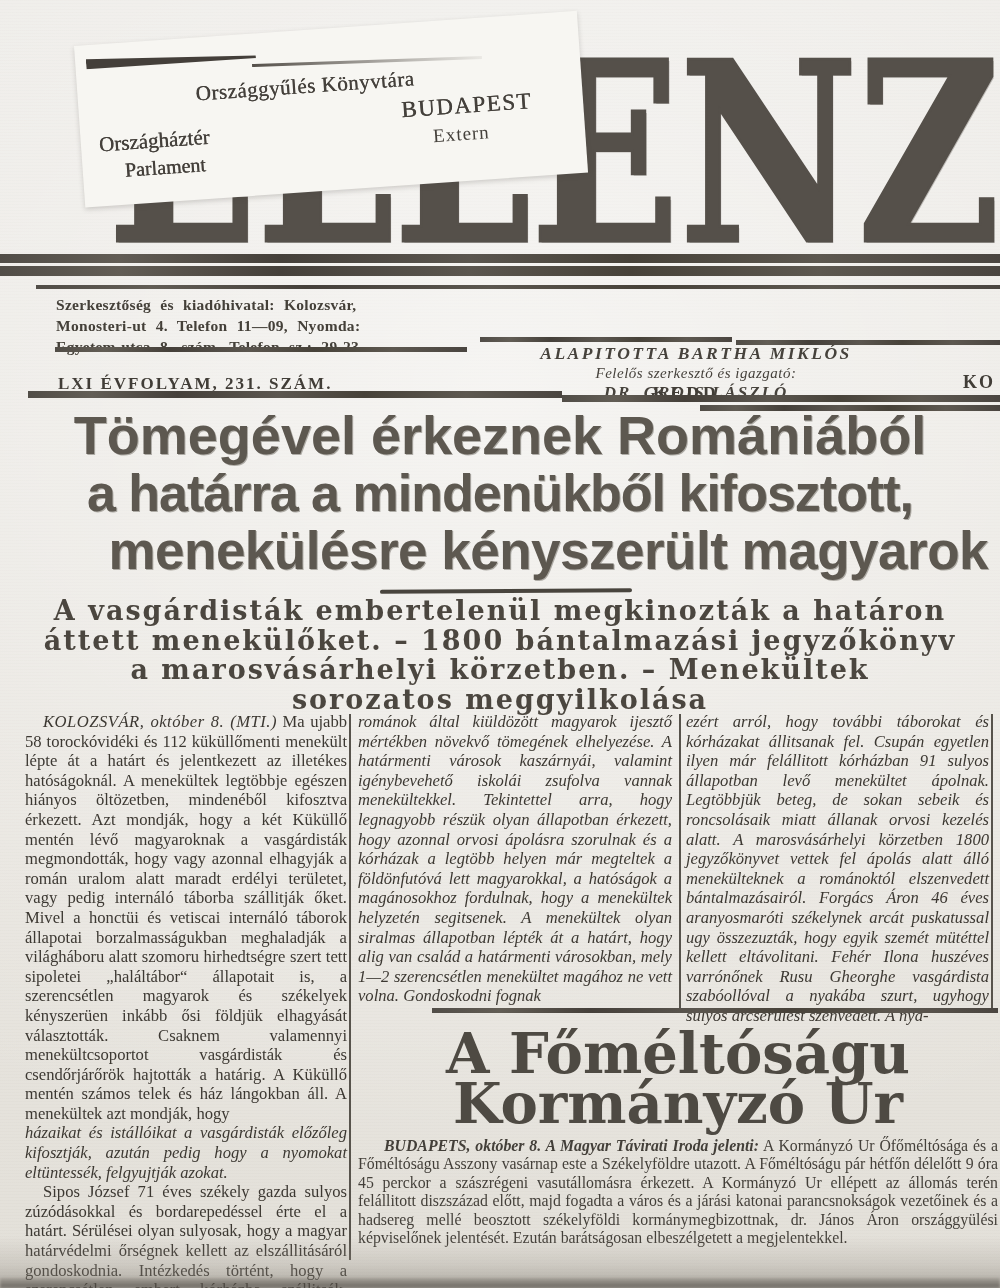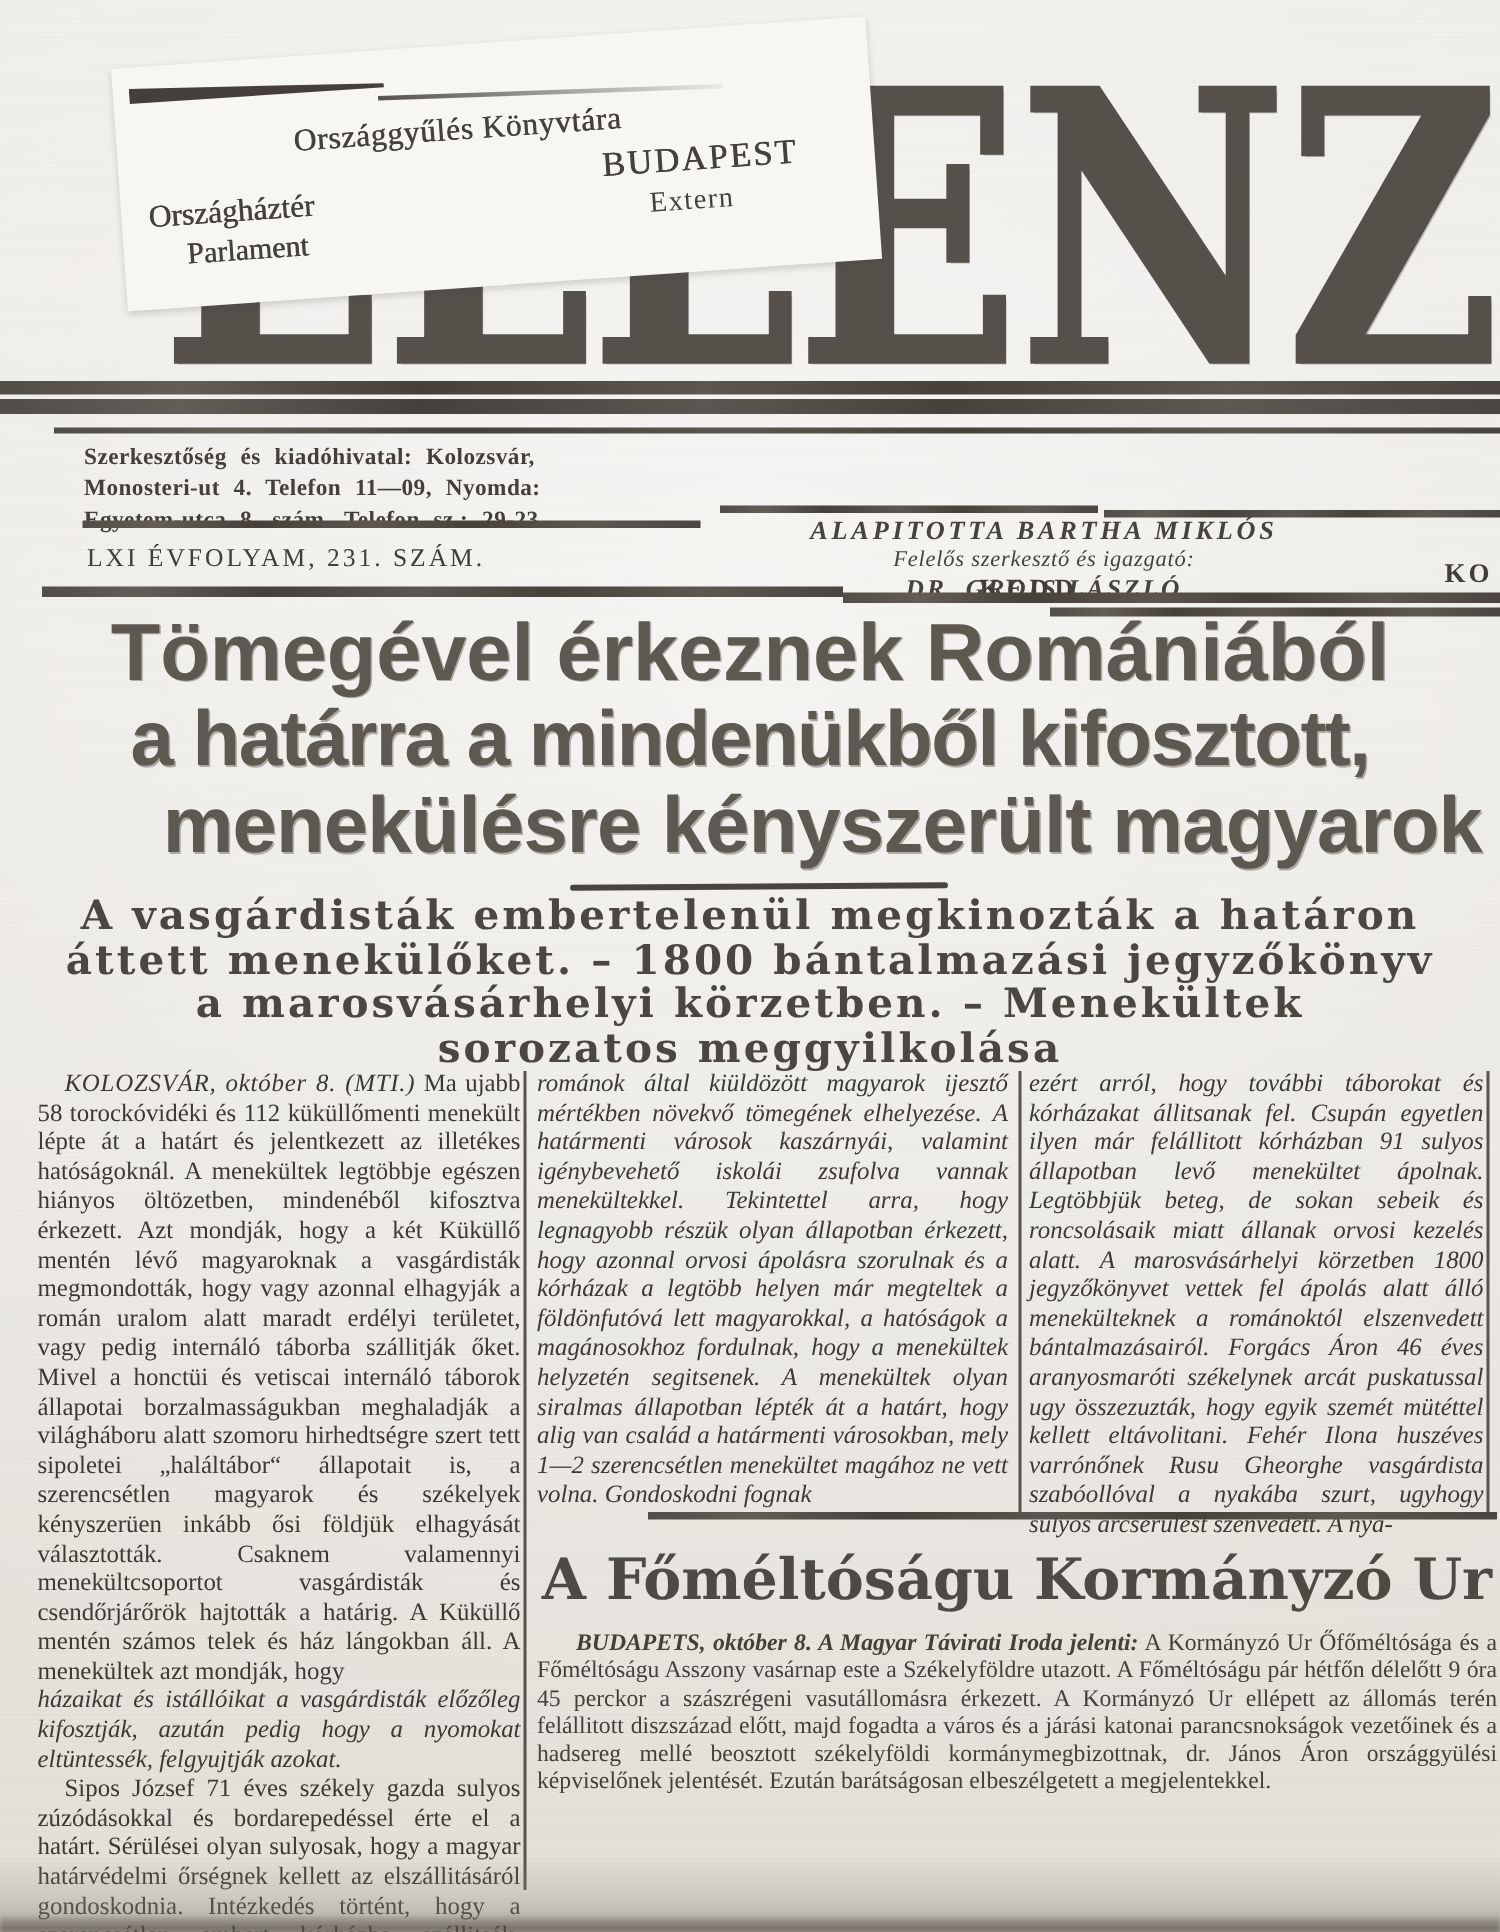--- a/index.html
+++ b/index.html
@@ -49,21 +49,21 @@
   .r-b3   { left:700px; top:405px; width:300px; height:6px; }
   .r-mid  { left:432px; top:1008px; width:566px; height:5px; }
   
   .office { position:absolute; left:56px; top:294px; width:390px; z-index:2;
     font-size:15.5px; font-weight:bold; line-height:21px; letter-spacing:0.3px; word-spacing:5px; color:#444039; }
   .founder-block { position:absolute; left:470px; top:299px; width:452px; z-index:2;
     text-align:center; font-style:italic; color:#46423c;margin-top:44px; }
   .founder     { font-size:17.5px; font-weight:bold; letter-spacing:2.5px; }
   .editor-role { font-size:15px; margin-top:1px; letter-spacing:0.5px; }
   .editor-name { font-size:17px; font-weight:bold; letter-spacing:2px; margin-top:1px; }
-  .volume { position:absolute; left:58px;  top:362px; font-size:17px;  font-weight:normal; letter-spacing:2px; color:#413d37; z-index:2;}
+  .volume { position:absolute; left:58px;  top:374px; font-size:17px;  font-weight:bold; letter-spacing:2px; color:#413d37; z-index:2;}
   .day    { position:absolute; left:653px; top:382px; font-size:17.5px; font-weight:bold; letter-spacing:4px; color:#413d37; z-index:2;}
   .edge   { position:absolute; left:963px; top:372px; font-size:18px; font-weight:bold; letter-spacing:2px; color:#413d37; z-index:2; white-space:nowrap;}
   
   .headline { position:absolute; left:12px; top:407px; width:976px; z-index:2; text-align:center;
     font-family:"Liberation Sans", sans-serif; font-weight:bold; color:#5d5850;
     text-shadow:1px 1px 0 rgba(93,88,80,0.45); }
   .hl1 { font-size:54px; line-height:57px; }
   .hl2 { font-size:52px; line-height:58px; letter-spacing:-1px; }
   .hl3 { font-size:53px; line-height:58px; letter-spacing:-0.5px;text-align:right; }
   .hl-underline { position:absolute; left:380px; top:589px; width:252px; height:4px; z-index:2;
@@ -81,21 +81,21 @@
   .col3 { left:686px; width:303px; font-style:italic; }
   .lead-caps { font-style:italic; letter-spacing:0.5px; }
   .it { font-style:italic; }
   .vd { position:absolute; width:2px; background:#57534c; z-index:2; }
   #vd1 { left:349px; top:714px; height:546px; }
   #vd2 { left:679px; top:714px; height:296px; }
   #vd3 { left:991px; top:714px; height:296px; }
   
   .story2 { position:absolute; left:358px; top:1028px; width:640px; z-index:2; color:#433f39; }
   .s2-headline { text-align:center; font-family:"DejaVu Serif", serif; font-weight:bold;
-    font-size:38px; line-height:50px; color:#4e4a43; }
+    font-size:56px; line-height:50px; color:#4e4a43; }
   .s2-body { margin-top:9px; font-size:15.8px; line-height:18.4px; text-align:justify; }
   .s2-body p { margin:0; }
   .s2-body .p1 { text-indent:26px; }
   .s2-lead { font-style:italic; font-weight:bold; }
   
   .bottom-fade { position:absolute; left:0; bottom:0; width:1000px; height:52px; z-index:5;
     background:linear-gradient(to bottom, rgba(190,185,177,0) 0%, rgba(150,144,135,0.28) 55%, rgba(112,106,97,0.45) 100%); }
   .bottom-smear { position:absolute; left:0; bottom:0; width:1000px; height:10px; z-index:6;
     background:linear-gradient(to bottom, rgba(96,91,84,0.25), rgba(66,62,56,0.62)); filter:blur(1.5px); }
 </style>

